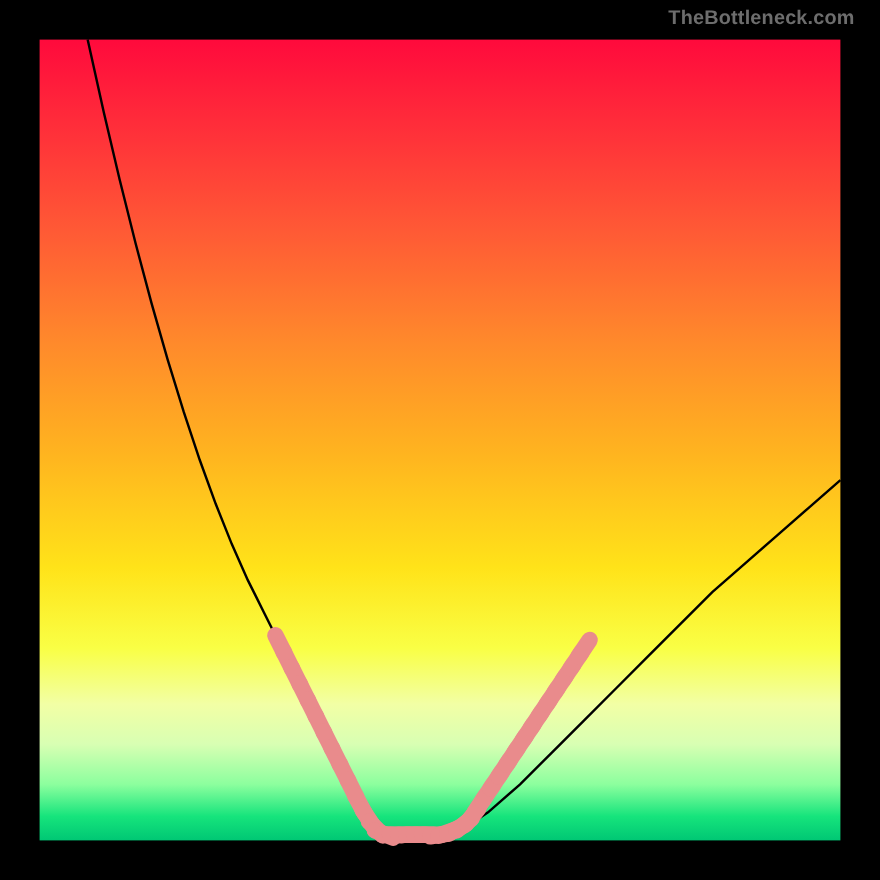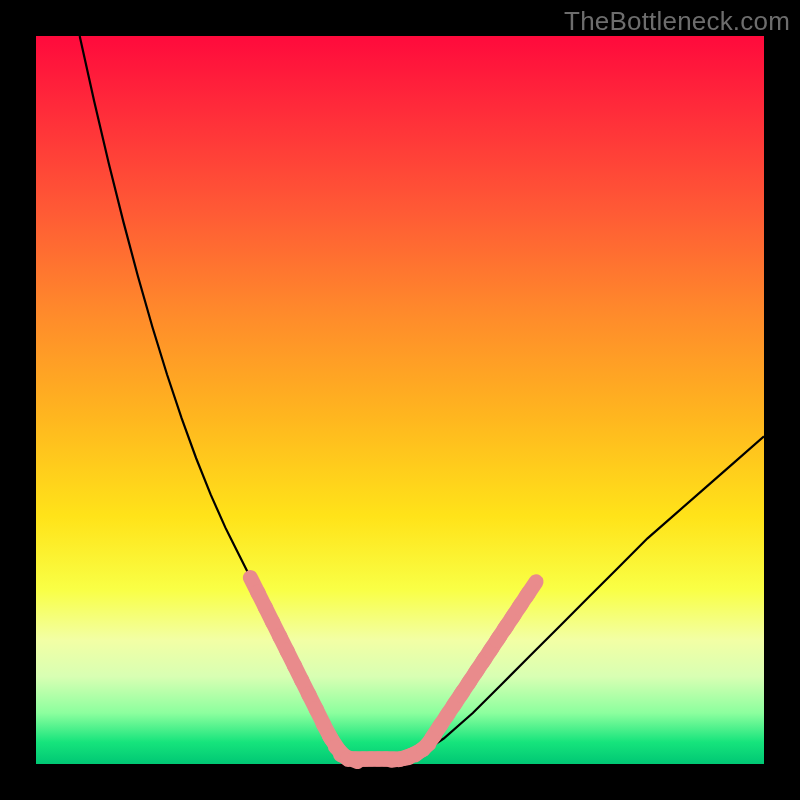--- a/index.html
+++ b/index.html
@@ -38,24 +38,24 @@
       #f2ffa5 83%,
       #d8ffb3 88%,
       #8cff9e 93%,
       #16e47c 97%,
       #00c774 100%
     );
   }
   .watermark {
     position: absolute;
     top: 6px;
-    right: 10px;
+    right: 23px;
     color: #6d6d6d;
-    font-size: 26px;
-    font-weight: 400;
+    font-size: 18px;
+    font-weight: 700;
     letter-spacing: 0.2px;
     user-select: none;
   }
   svg.curve {
     position: absolute;
     top: 0;
     left: 0;
     width: 728px;
     height: 728px;
     overflow: visible;

